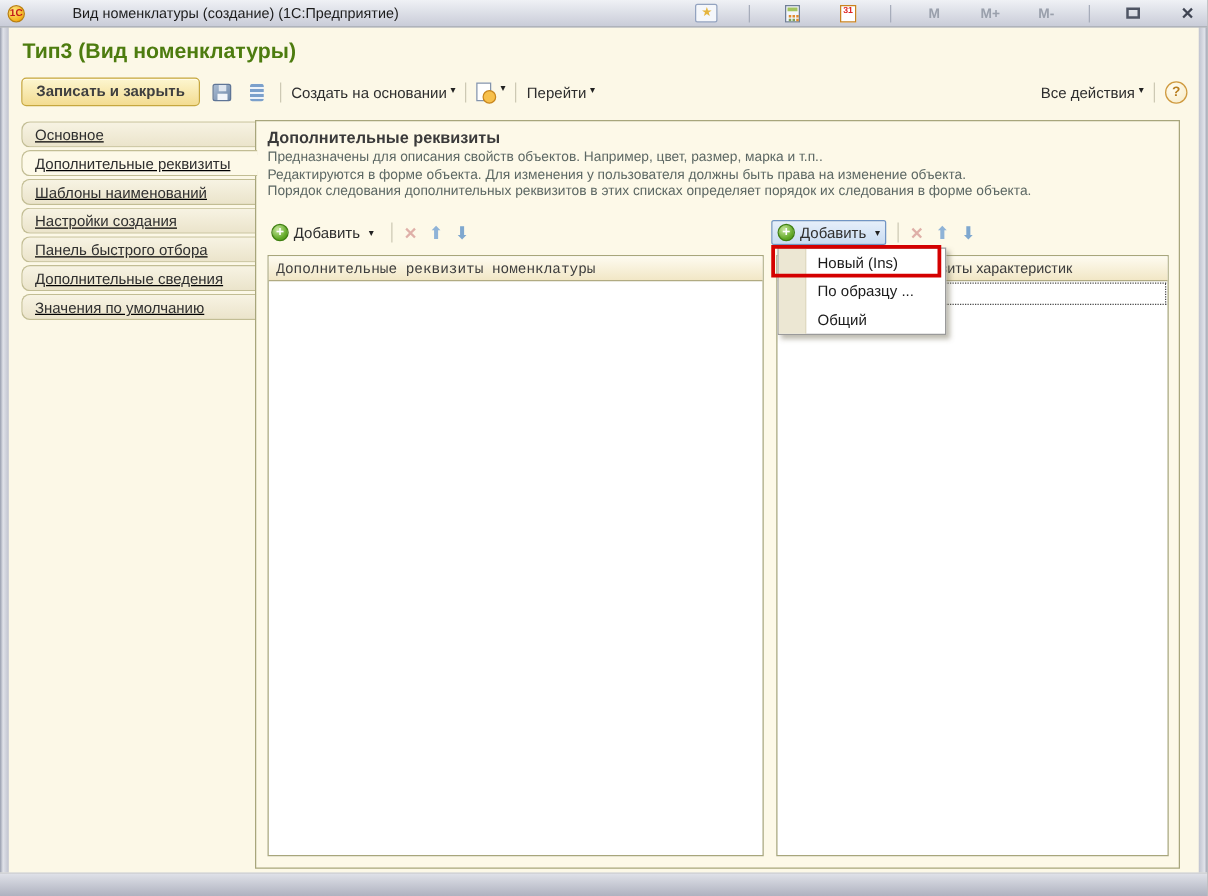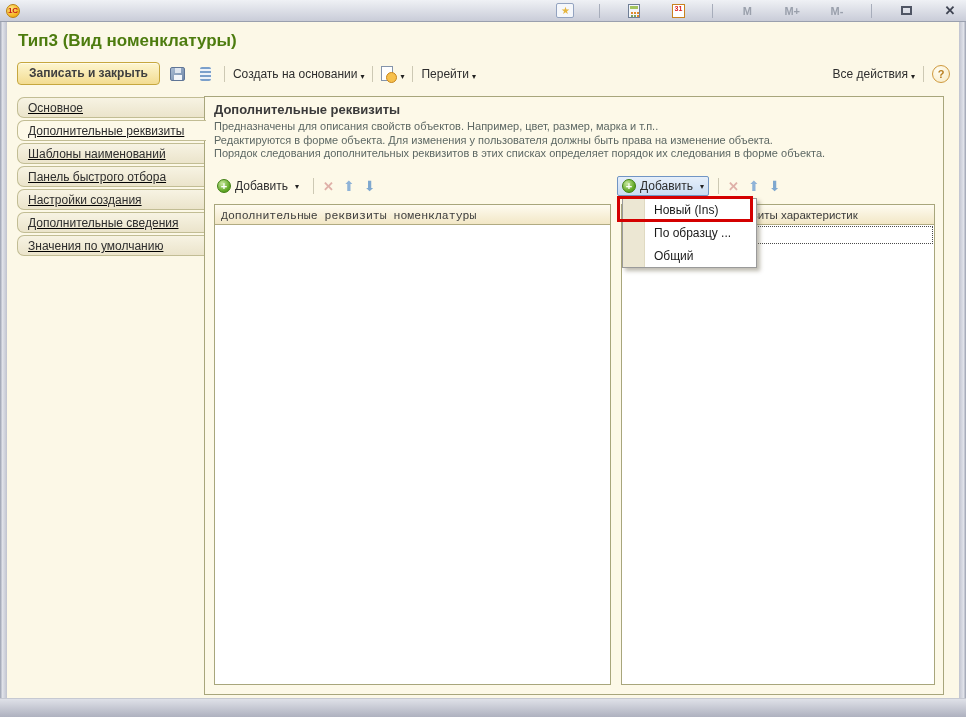--- a/index.html
+++ b/index.html
@@ -57,21 +57,21 @@
     border:1px solid #5f7596;border-radius:2px;position:relative;}
   .icon-save::before{content:"";position:absolute;top:0;left:4px;width:6px;height:5px;background:#dfe6ef;}
   .icon-save::after{content:"";position:absolute;bottom:0;left:3px;width:8px;height:5px;background:#f2f5f9;}
   .icon-list{width:11px;height:14px;
     background:repeating-linear-gradient(180deg,#7ba0cb 0 2.5px,#eef3f9 2.5px 4px);
     border-radius:2px;}
   .icon-doc{width:12px;height:15px;background:#fff;border:1px solid #8494ab;position:relative;margin-right:4px;}
   .icon-doc::after{content:"";position:absolute;width:9px;height:9px;border-radius:50%;
     background:#f7c04c;border:1px solid #c8861d;right:-5px;bottom:-3px;}
   .caret{font-size:8px;color:#222;margin-left:3px;}
-  .txt-btn{display:flex;align-items:flex-end;}
+  .txt-btn{display:flex;align-items:flex-start;}
   .sep{width:1px;height:16px;background:#cdc9b4;}
   .btn-help{width:18px;height:18px;border-radius:50%;border:1px solid #cf9a3f;
     background:radial-gradient(circle at 35% 30%,#fffdf2,#f7e9c2);
     color:#b87e1f;font-weight:bold;font-size:11px;text-align:center;line-height:16px;}
   
   .sidebar{position:absolute;left:17px;top:97px;width:189px;z-index:5;text-decoration:underline;}
   .tab{height:21px;line-height:20px;width:187px;margin-bottom:2px;
     background:linear-gradient(#f7f3e3,#ebe4cb);
     border:1px solid #c2bd94;border-right:none;border-radius:7px 0 0 7px;
     padding-left:10px;font-size:12px;color:#2e2e2e;cursor:default;}
@@ -109,20 +109,21 @@
   .highlight-rect{position:absolute;left:617px;top:196px;width:136px;height:26px;
     border:3px solid #d40000;z-index:40;pointer-events:none;}
 </style>
 </head>
 <body>
 
 <div id="window">
 
   <div class="titlebar">
     <div class="onec-logo">1С</div>
+    <div class="win-title">Вид номенклатуры (создание)  (1С:Предприятие)</div>
     <div class="tb-spacer"></div>
     <div class="tb-btn">
       <span class="icon-star-box">★</span>
     </div>
     <div class="tb-sep"></div>
     <div class="tb-btn">
       <span class="icon-calc"></span>
     </div>
     <div class="tb-btn">
       <span class="icon-cal"><span class="strip"></span><span class="num">31</span></span>
@@ -171,22 +172,22 @@
       <span class="caret">▾</span>
     </div>
     <div class="sep"></div>
     <div class="btn-help">?</div>
   </div>
 
   <div class="sidebar">
     <div class="tab">Основное</div>
     <div class="tab active">Дополнительные реквизиты</div>
     <div class="tab">Шаблоны наименований</div>
+    <div class="tab">Настройки создания</div>
     <div class="tab">Панель быстрого отбора</div>
-    <div class="tab">Настройки создания</div>
     <div class="tab">Дополнительные сведения</div>
     <div class="tab">Значения по умолчанию</div>
   </div>
 
   <div class="panel">
     <div class="heading">Дополнительные реквизиты</div>
     <div class="hints">
       <div>Предназначены для описания свойств объектов. Например, цвет, размер, марка и т.п..</div>
       <div>Редактируются в форме объекта. Для изменения у пользователя должны быть права на изменение объекта.</div>
       <div>Порядок следования дополнительных реквизитов в этих списках определяет порядок их следования в форме объекта.</div>

